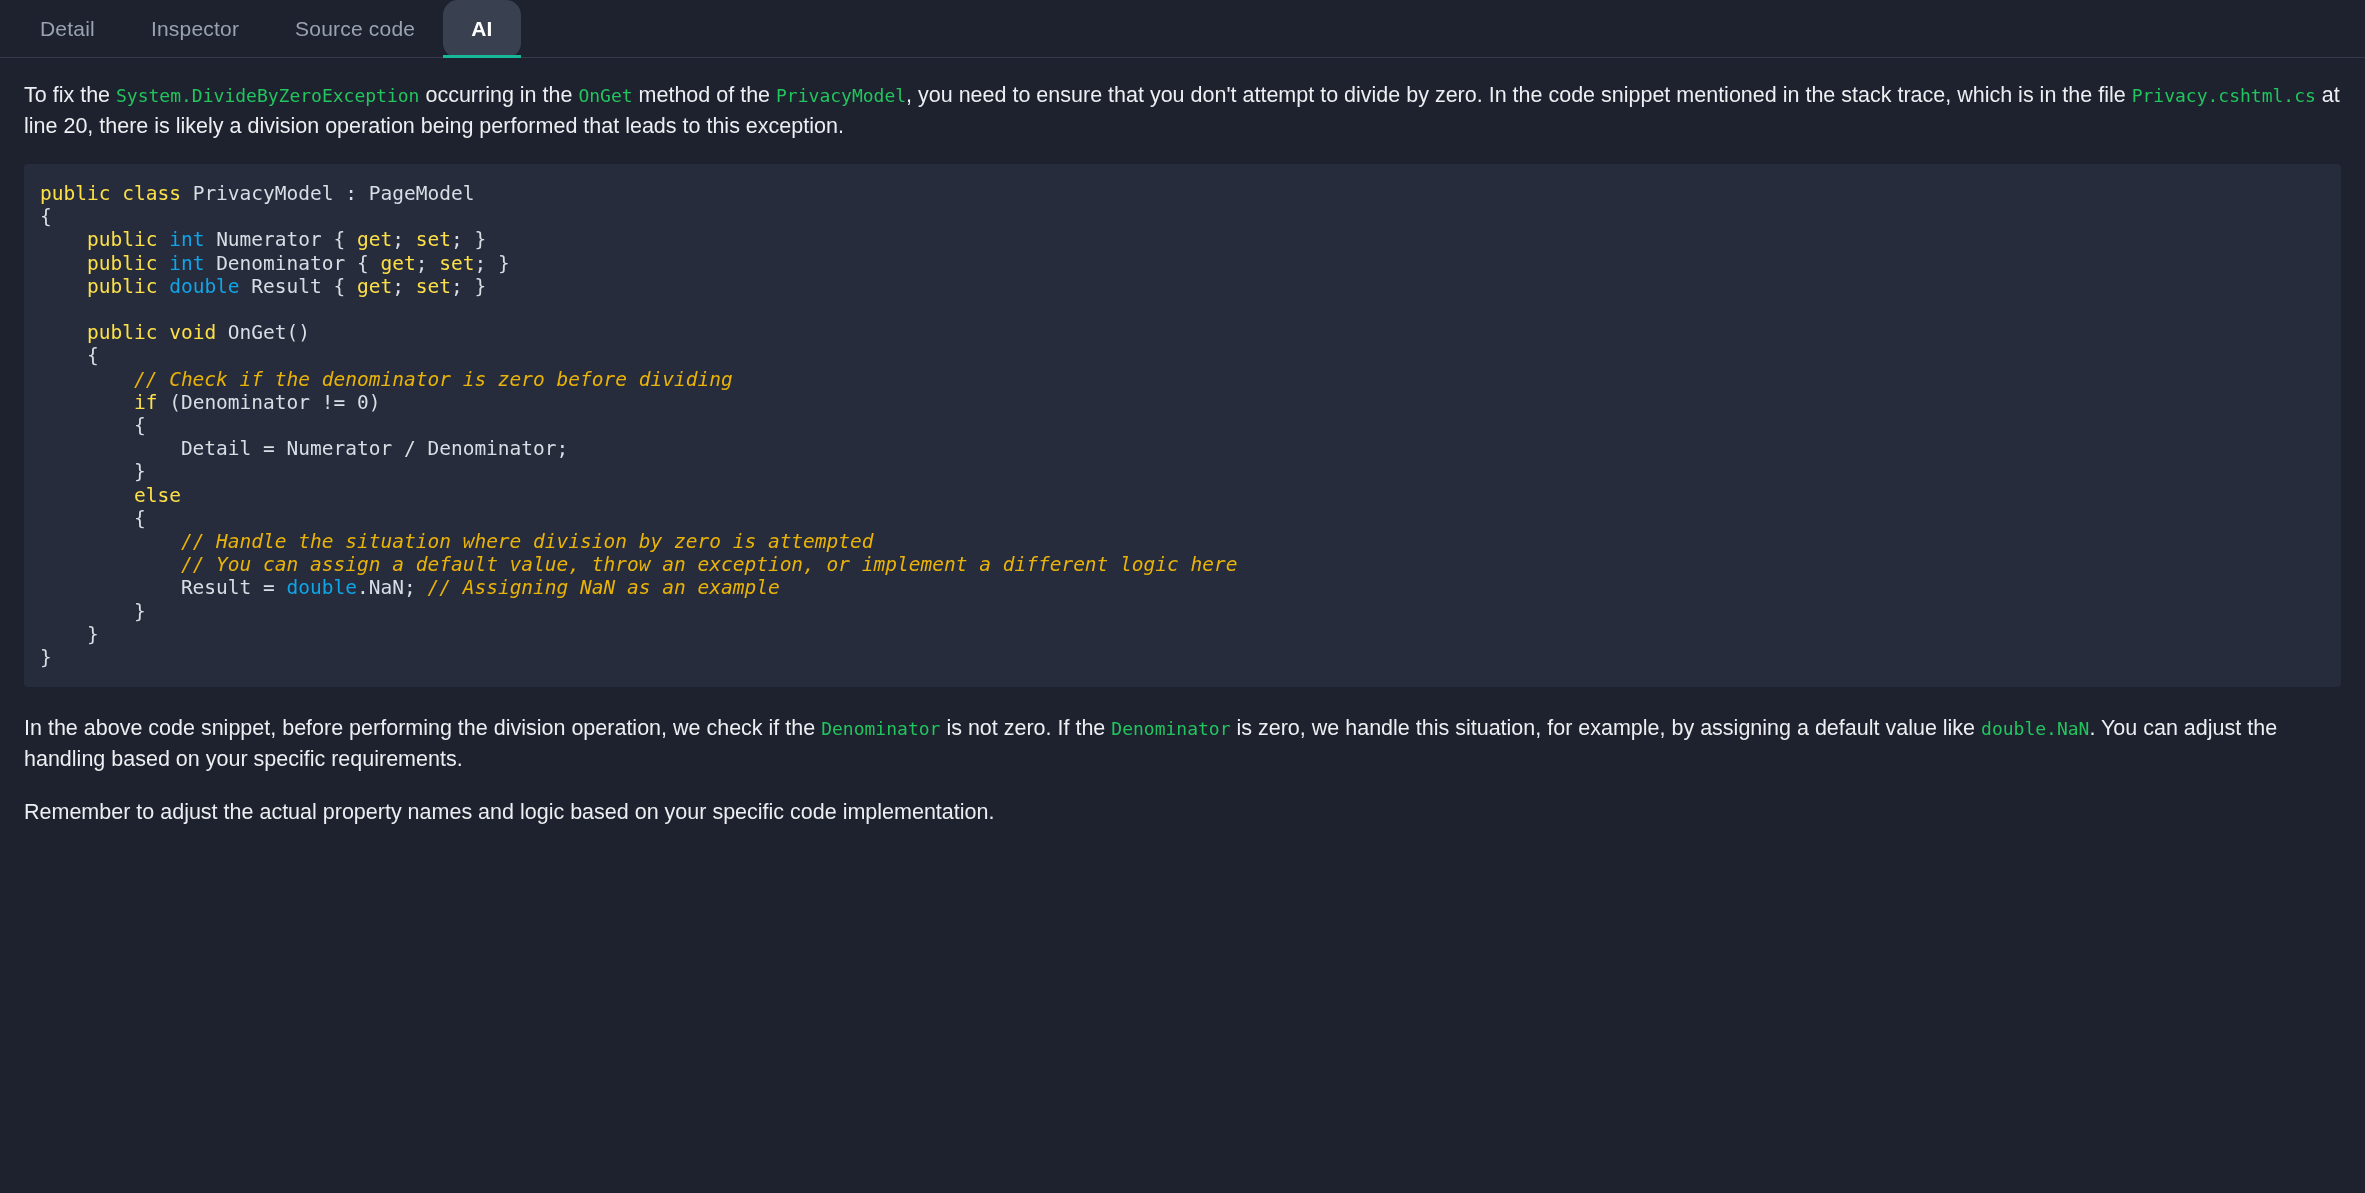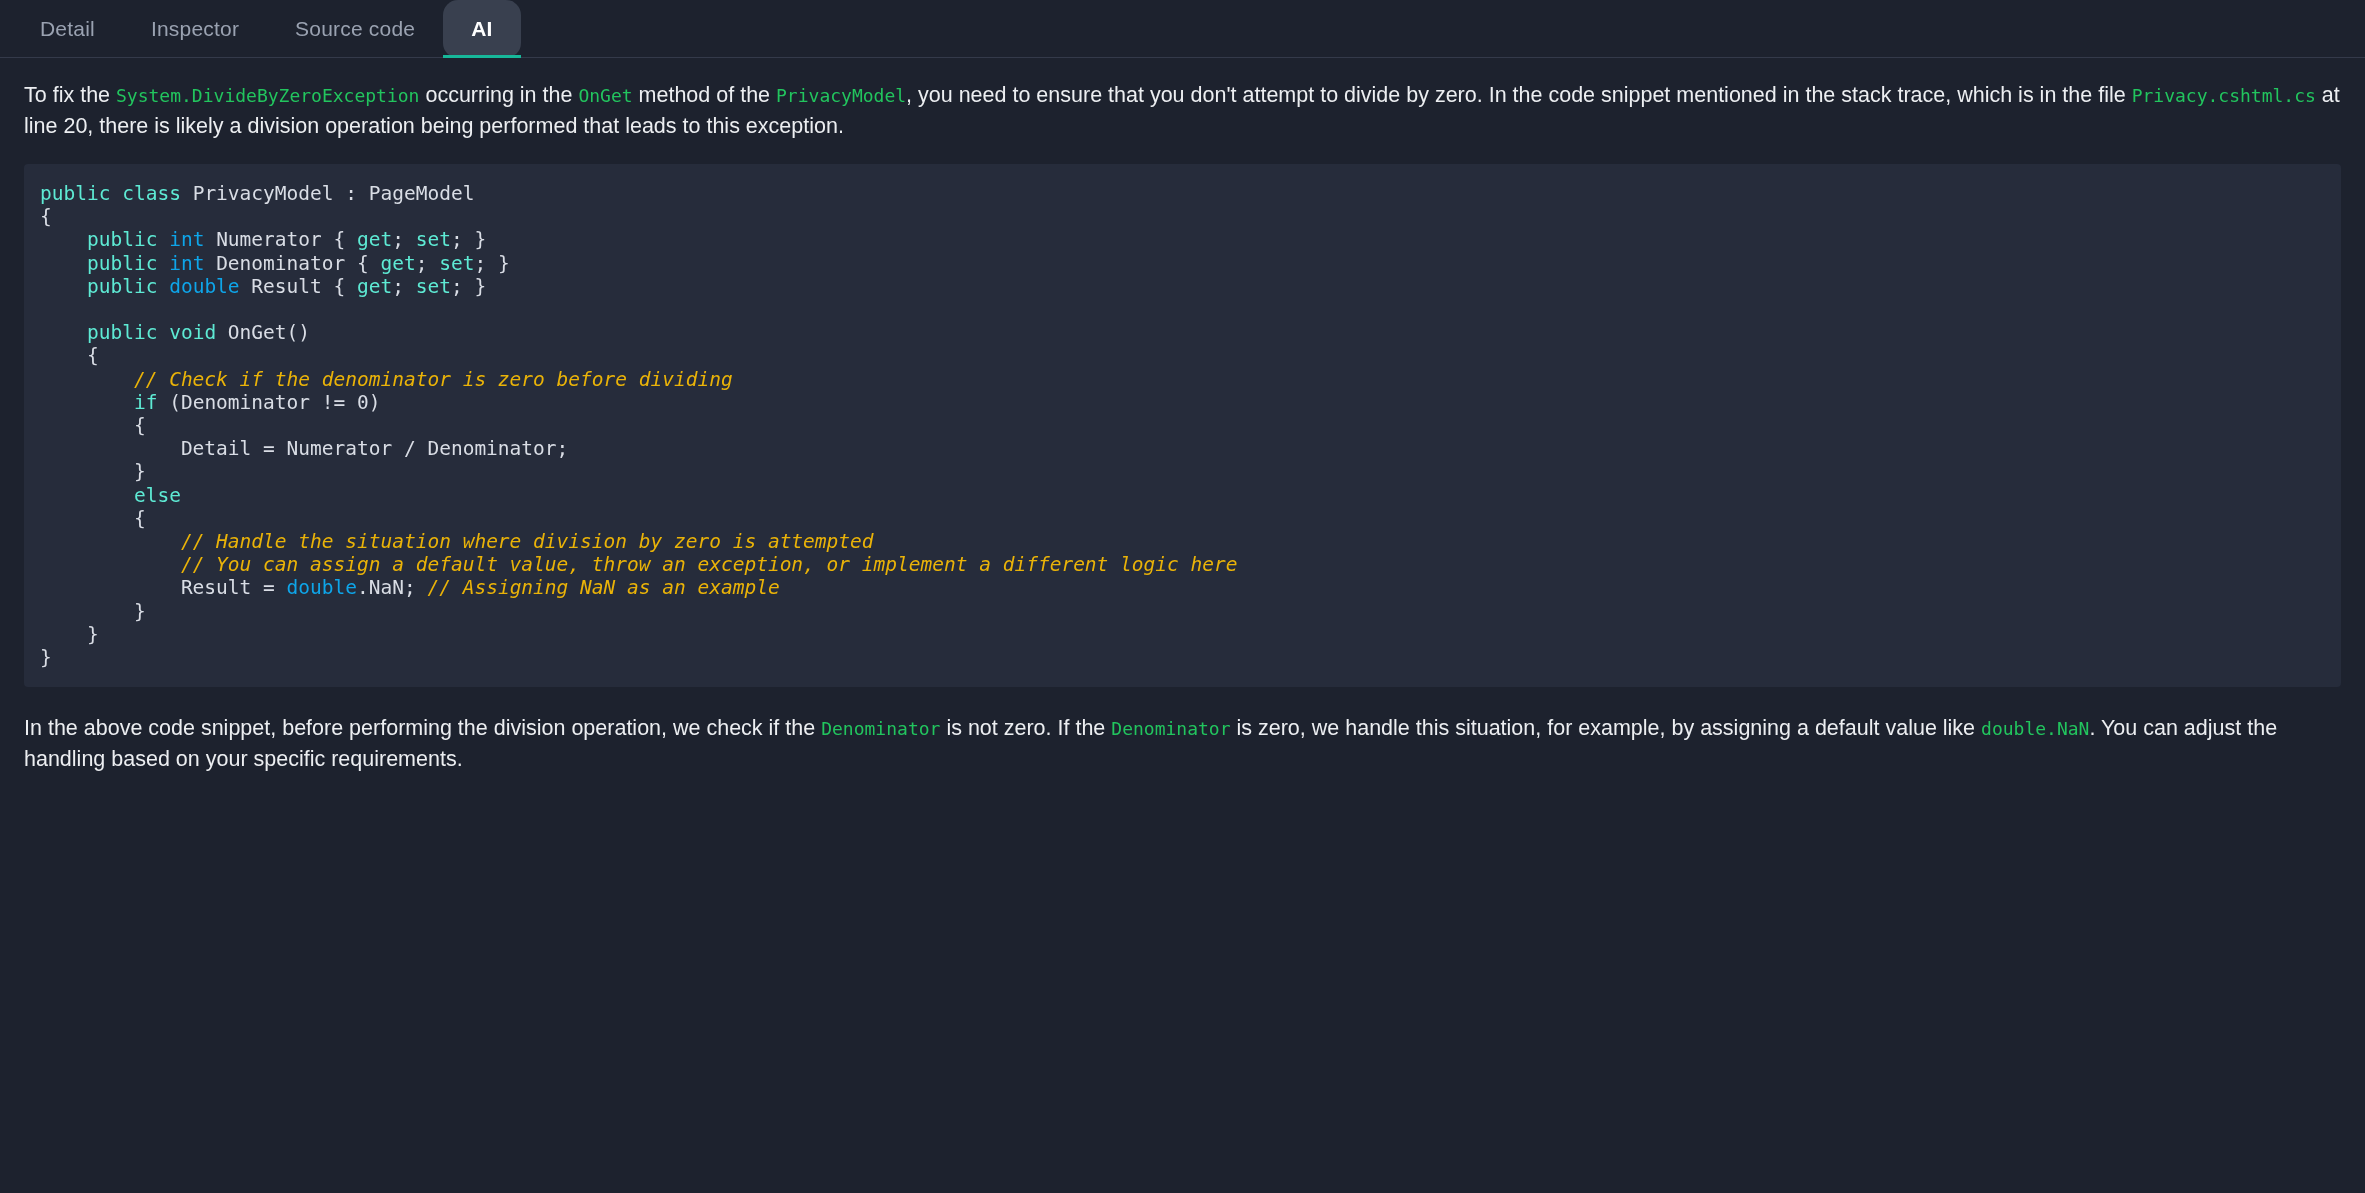--- a/index.html
+++ b/index.html
@@ -91,21 +91,21 @@
   }
   pre.code {
     margin: 0;
     font-family: "DejaVu Sans Mono", "Liberation Mono", monospace;
     font-size: 19.5px;
     line-height: 1.19;
     color: #d9dde5;
     white-space: pre;
     tab-size: 4;
   }
-  .kw   { color: #5eead4; }      
+  .kw   { color: #fde047; }      
   .typ  { color: #0ea5e9; }      
   .cmt  { color: #eab308; font-style: italic; }
   .pln  { color: #d9dde5; }
 </style>
 </head>
 <body>
 
 <div class="tabbar">
   <button class="tab">
       <span>Detail</span>
@@ -146,14 +146,15 @@
 <span class="pln">            </span><span class="cmt">// You can assign a default value, throw an exception, or implement a different logic here</span>
 <span class="pln">            Result = </span><span class="typ">double</span><span class="pln">.NaN; </span><span class="cmt">// Assigning NaN as an example</span>
 <span class="pln">        }</span>
 <span class="pln">    }</span>
 <span class="pln">}</span></pre>
   </div>
 
   <p class="para"><span>In the above code snippet, before performing the division operation, we check if the </span><code class="inline">Denominator</code><span> is not zero. If the </span><code class="inline">Denominator</code><span> is zero, we handle this situation, for example, by assigning a default value like </span><code class="inline">double.NaN</code><span>. You can adjust the handling based on your specific requirements.</span></p>
 
 
+  <p class="para">Remember to adjust the actual property names and logic based on your specific code implementation.</p>
 
 </div>
 
 </body></html>

